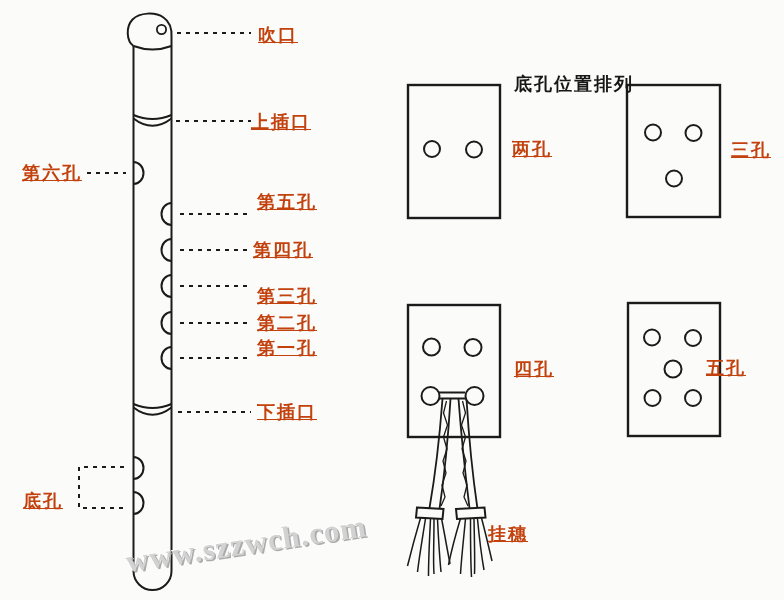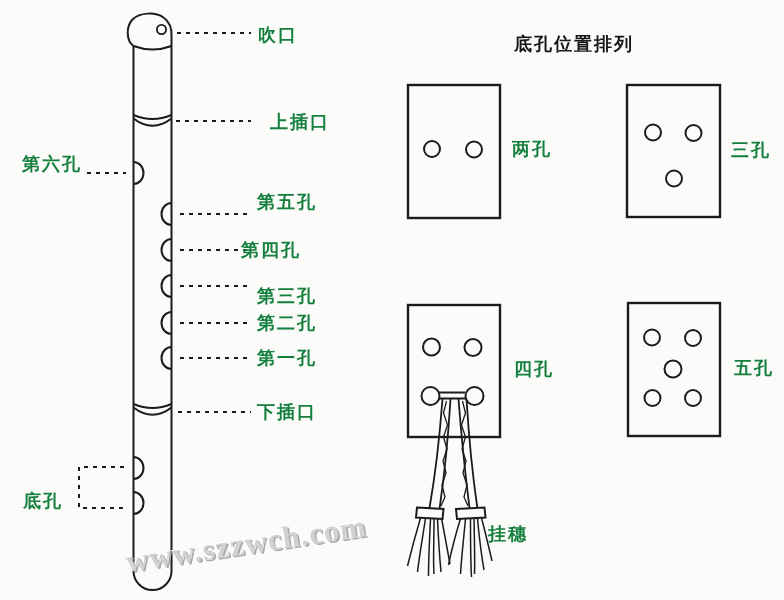--- a/index.html
+++ b/index.html
@@ -10,33 +10,35 @@
     overflow:hidden;
     font-family:"Liberation Sans",sans-serif;
   }
   .canvas svg{position:absolute;left:0;top:0;}
   .label{
     position:absolute;
     transform:translateY(-50%);
     font-weight:700;
     font-size:18px;
     letter-spacing:2px;
-    color:#15803d;
+    color:#c2410c;
     white-space:nowrap;
     line-height:1;
+    text-decoration:underline;
   }
   .title{
     position:absolute;
     transform:translateY(-50%);
     font-weight:700;
     font-size:18px;
     letter-spacing:2px;
     color:#171717;
     white-space:nowrap;
     line-height:1;
+    margin-top:40px;
   }
   .watermark{
     position:absolute;
     left:126px;top:546px;
     transform:rotate(-8.5deg);
     transform-origin:left center;
     font-family:"Liberation Serif",serif;
     font-weight:700;
     font-size:31px;
     letter-spacing:1px;
@@ -150,31 +152,31 @@
           <path d="M 481.5 518 C 485.5 533 489 548 492 561"></path>
         </g>
       </g>
 
     </g>
   </svg>
 
   <div class="title" style="left:514px;top:44px">底孔位置排列</div>
 
   <div class="label" style="left:258px;top:35px">吹口</div>
-  <div class="label" style="left:270px;top:122px">上插口</div>
-  <div class="label" style="left:22px;top:164px">第六孔</div>
+  <div class="label" style="left:251px;top:122px">上插口</div>
+  <div class="label" style="left:22px;top:173px">第六孔</div>
   <div class="label" style="left:257px;top:202px">第五孔</div>
-  <div class="label" style="left:241px;top:250px">第四孔</div>
+  <div class="label" style="left:253px;top:250px">第四孔</div>
   <div class="label" style="left:257px;top:296px">第三孔</div>
   <div class="label" style="left:257px;top:323px">第二孔</div>
-  <div class="label" style="left:257px;top:358px">第一孔</div>
+  <div class="label" style="left:257px;top:348px">第一孔</div>
   <div class="label" style="left:257px;top:412px">下插口</div>
   <div class="label" style="left:23px;top:501px">底孔</div>
 
   <div class="label" style="left:512px;top:149px">两孔</div>
   <div class="label" style="left:731px;top:150px">三孔</div>
   <div class="label" style="left:514px;top:369px">四孔</div>
-  <div class="label" style="left:734px;top:368px">五孔</div>
+  <div class="label" style="left:706px;top:368px">五孔</div>
   <div class="label" style="left:488px;top:534px">挂穗</div>
 
   <div class="watermark">www.szzwch.com</div>
 
 </div>
 
 </body></html>

